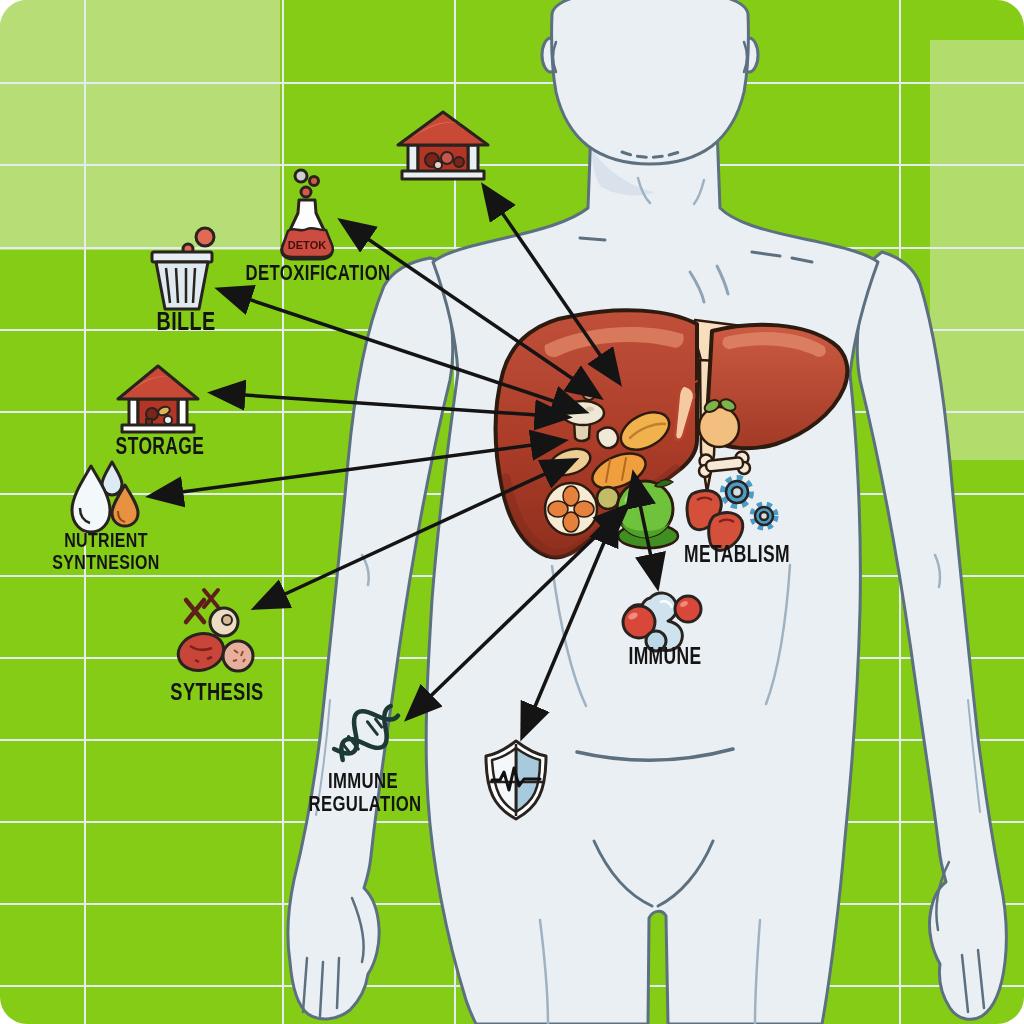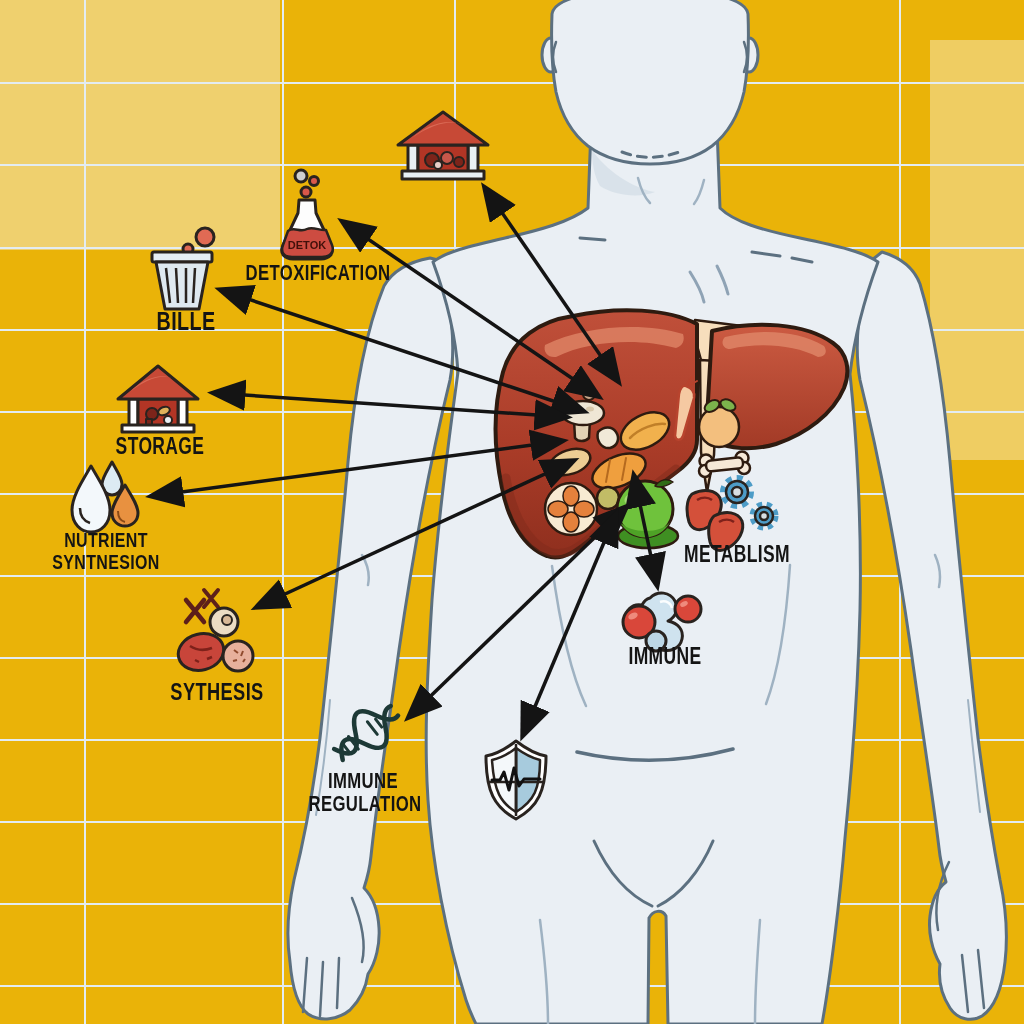--- a/index.html
+++ b/index.html
@@ -1,18 +1,18 @@
 <!DOCTYPE html>
 <html><head>
 <meta charset="utf-8">
 <style>
   html,body{margin:0;padding:0;background:#ffffff;}
   .stage{
     position:relative;width:1024px;height:1024px;overflow:hidden;
-    background:#eab308;font-family:"Liberation Sans",sans-serif;
+    background:#84cc16;font-family:"Liberation Sans",sans-serif;border-radius:27px;
   }
   .stage svg{position:absolute;left:0;top:0;}
   .label{
     position:absolute;font-weight:700;color:#141414;white-space:nowrap;
     transform:translate(-50%,-50%) scaleX(0.76);letter-spacing:0.5px;
     font-family:"Liberation Sans",sans-serif;
   }
   .fs21{font-size:21px;} .fs22{font-size:22px;} .fs23{font-size:23px;}
   .fs24{font-size:24px;} .fs26{font-size:26px;}
 </style>

